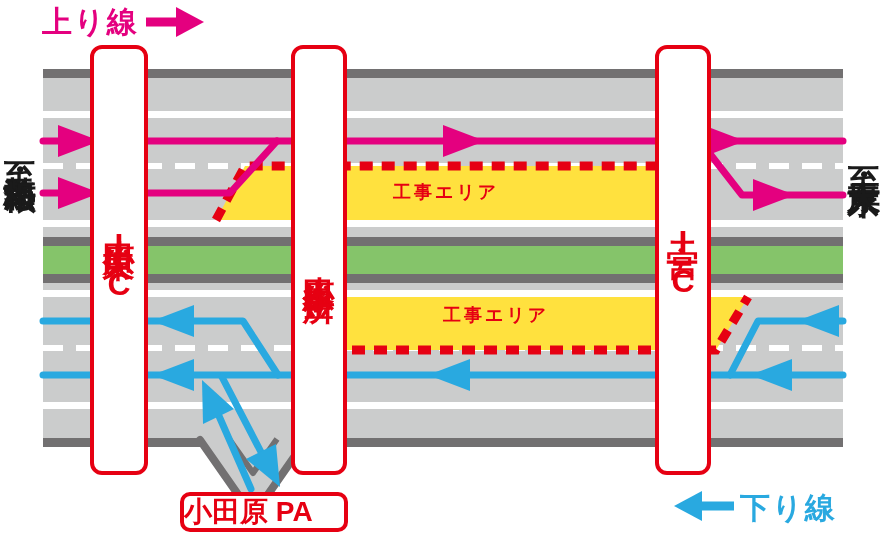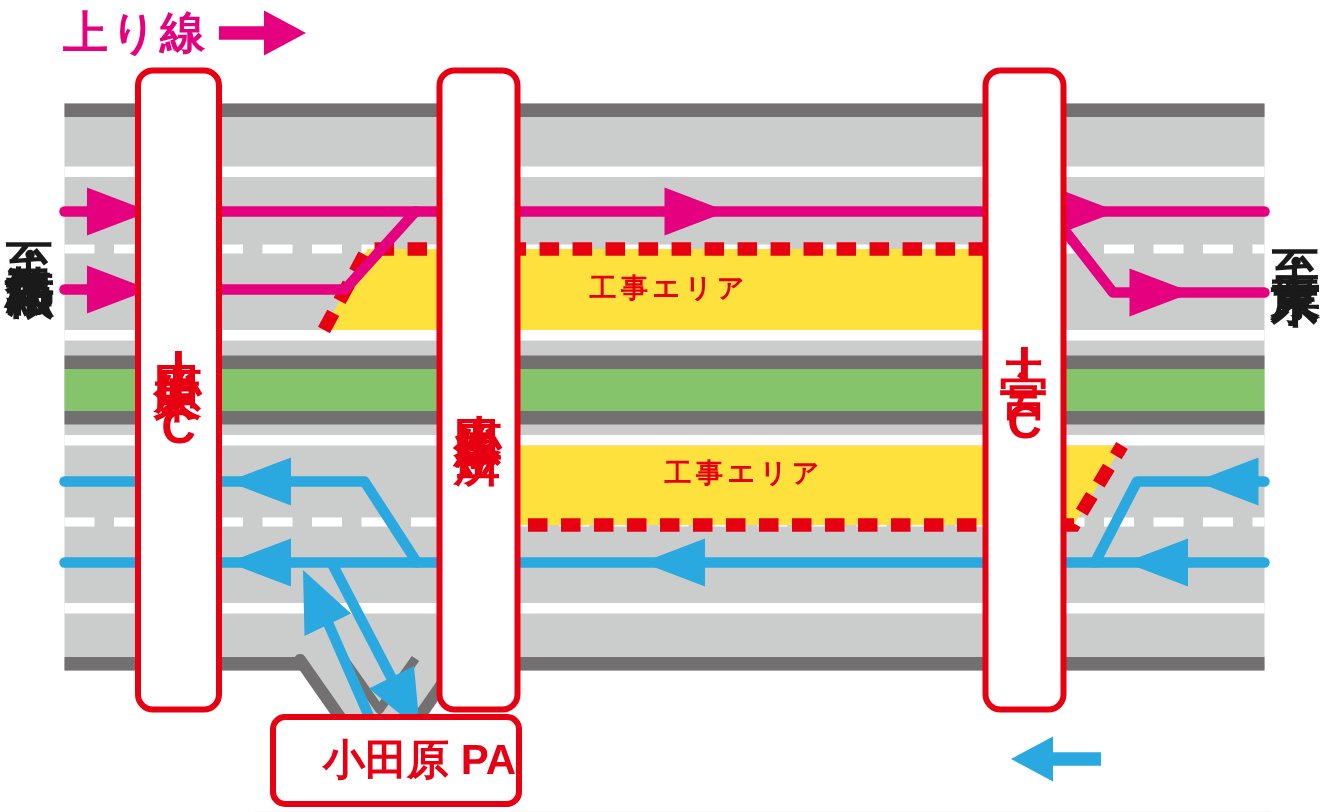--- a/index.html
+++ b/index.html
@@ -29,23 +29,23 @@
   .dest .dest-name{margin-inline-start:13px;}
   .pill{
     box-sizing:border-box;background:#fff;border:4px solid var(--label-red);
     border-radius:12px;color:var(--label-red);font-size:32px;letter-spacing:3px;
     display:flex;align-items:center;justify-content:center;
   }
   .pill-1{left:90px;top:45px;width:58px;height:430px;}
   .pill-2{left:291px;top:45px;width:56px;height:430px;}
   .pill-3{left:655px;top:45px;width:56px;height:430px;}
   .pa-label{
-    box-sizing:border-box;left:180px;top:476px;width:168px;height:62px;
+    box-sizing:border-box;left:180px;top:492px;width:168px;height:40px;
     background:#fff;border:4px solid var(--label-red);border-radius:10px;
-    color:var(--label-red);font-size:28px;display:flex;align-items:center;justify-content:flex-end;
+    color:var(--label-red);font-size:28px;display:flex;align-items:center;justify-content:flex-start;
   }
   .cons-text{color:var(--construction-border);font-size:18px;letter-spacing:3px;white-space:nowrap;}
   .cons-up{left:393px;top:180px;}
   .cons-down{left:443px;top:303px;}
   
   .f-up{fill:var(--up-line);}   .s-up{stroke:var(--up-line);}
   .f-down{fill:var(--down-line);} .s-down{stroke:var(--down-line);}
   .s-red{stroke:var(--construction-border);}
   .f-yellow{fill:var(--construction-fill);}
   .f-green{fill:var(--median-green);}
@@ -126,20 +126,21 @@
 
     <g>
       <line class="s-up" x1="146" y1="22" x2="182" y2="22" stroke-width="9"></line>
       <polygon class="f-up" points="204,22 176,7 176,37"></polygon>
       <line class="s-down" x1="700" y1="506" x2="734" y2="506" stroke-width="9"></line>
       <polygon class="f-down" points="674,506 702,491 702,521"></polygon>
     </g>
   </svg>
 
   <div class="overlay legend-up">上り線</div>
+  <div class="overlay legend-down">下り線</div>
 
   <div class="overlay vtext dest dest-left">
     <span>至</span><span class="dest-name">熱海・箱根</span>
   </div>
   <div class="overlay vtext dest dest-right">
     <span>至</span><span class="dest-name">東京・厚木</span>
   </div>
 
   <div class="overlay vtext pill pill-1">
     <span>小田原東IC</span>

